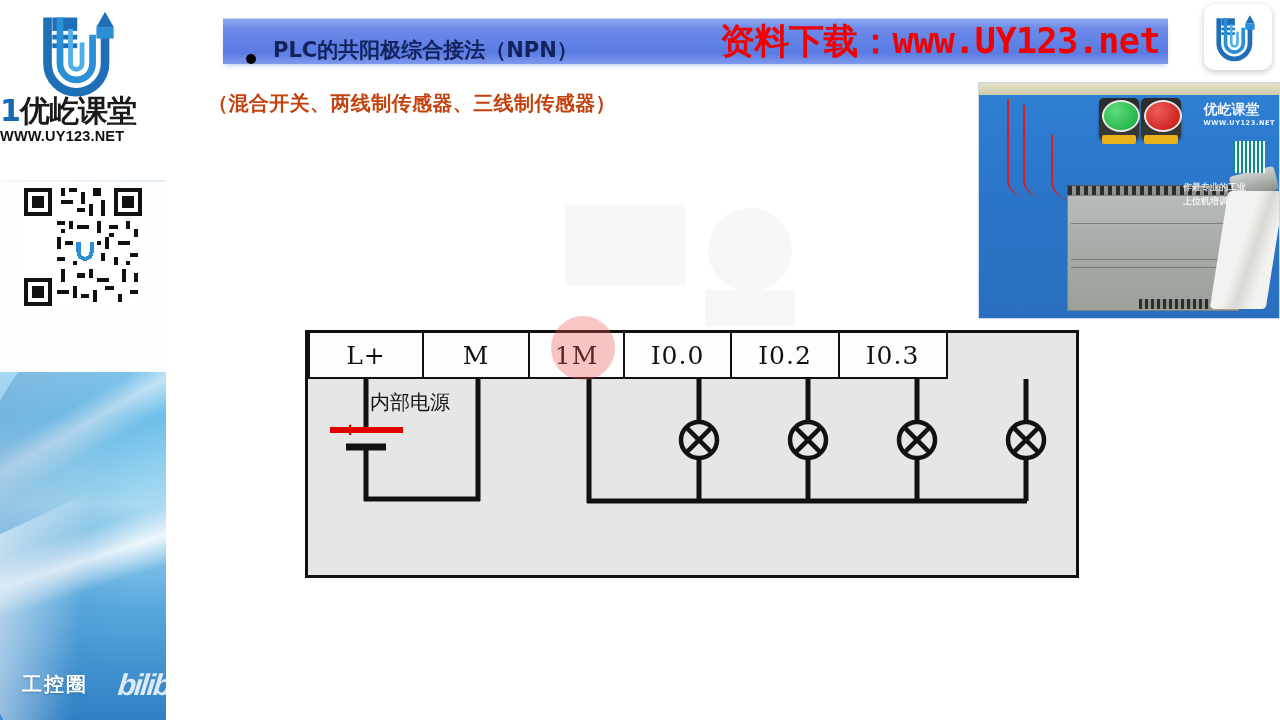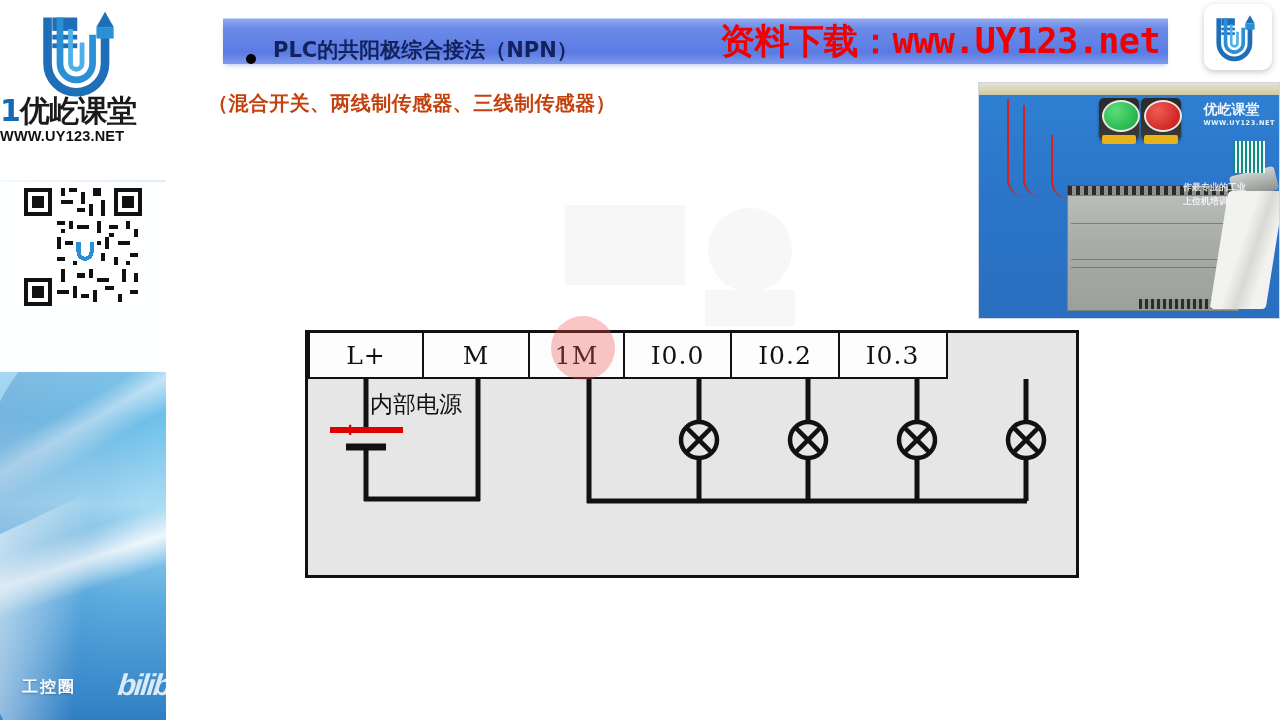--- a/index.html
+++ b/index.html
@@ -59,21 +59,21 @@
     background:#fdfeff; text-align:center; padding-top:6px;
   }
   #qr-img { width:118px; height:118px; margin:0 auto; display:block; }
   #qr-caption {
     font-family:"DejaVu Sans",sans-serif;
     font-size:18px; font-weight:bold; color:#111; margin-top:10px; letter-spacing:1px;
   }
   #gongkong {
     position:absolute; left:22px; bottom:22px;
     font-family:"DejaVu Sans",sans-serif;
-    font-size:16px; font-weight:bold; color:#ffffff;
+    font-size:20px; font-weight:bold; color:#ffffff;
     letter-spacing:2px;
     text-shadow:0 1px 2px rgba(0,60,110,.4);
   }
   #bili-mark {
     position:absolute; left:118px; bottom:18px;
     font-family:"Liberation Sans",sans-serif;
     font-size:30px; font-weight:bold; color:rgba(255,255,255,.82);
     font-style:italic; letter-spacing:-2px;
     transform:skewX(-6deg);
   }
@@ -217,21 +217,21 @@
     font-size:25px; color:#111; letter-spacing:1px;
   }
   .term.w-lplus { width:116px; }
   .term.w-m     { width:109px; }
   .term.w-1m    { width:97px; }
   .term.w-io    { width:110px; }
 
   #diagram svg.wires { position:absolute; left:0; top:0; width:774px; height:248px; }
   #ps-label {
     position:absolute; left:62px; top:56px;
-    font-family:"DejaVu Sans",sans-serif; font-size:23px; color:#111;
+    font-family:"DejaVu Sans",sans-serif; font-size:20px; color:#111;
     white-space:nowrap;
   }
   #plus-sign {
     position:absolute; left:36px; top:86px;
     font-family:"Liberation Sans",sans-serif; font-size:21px; font-weight:bold;
     color:#e00000; line-height:1;
   }
   #click-dot {
     position:absolute; left:551px; top:316px; width:64px; height:64px;
     border-radius:50%; background:rgba(240,80,80,.33); pointer-events:none;

